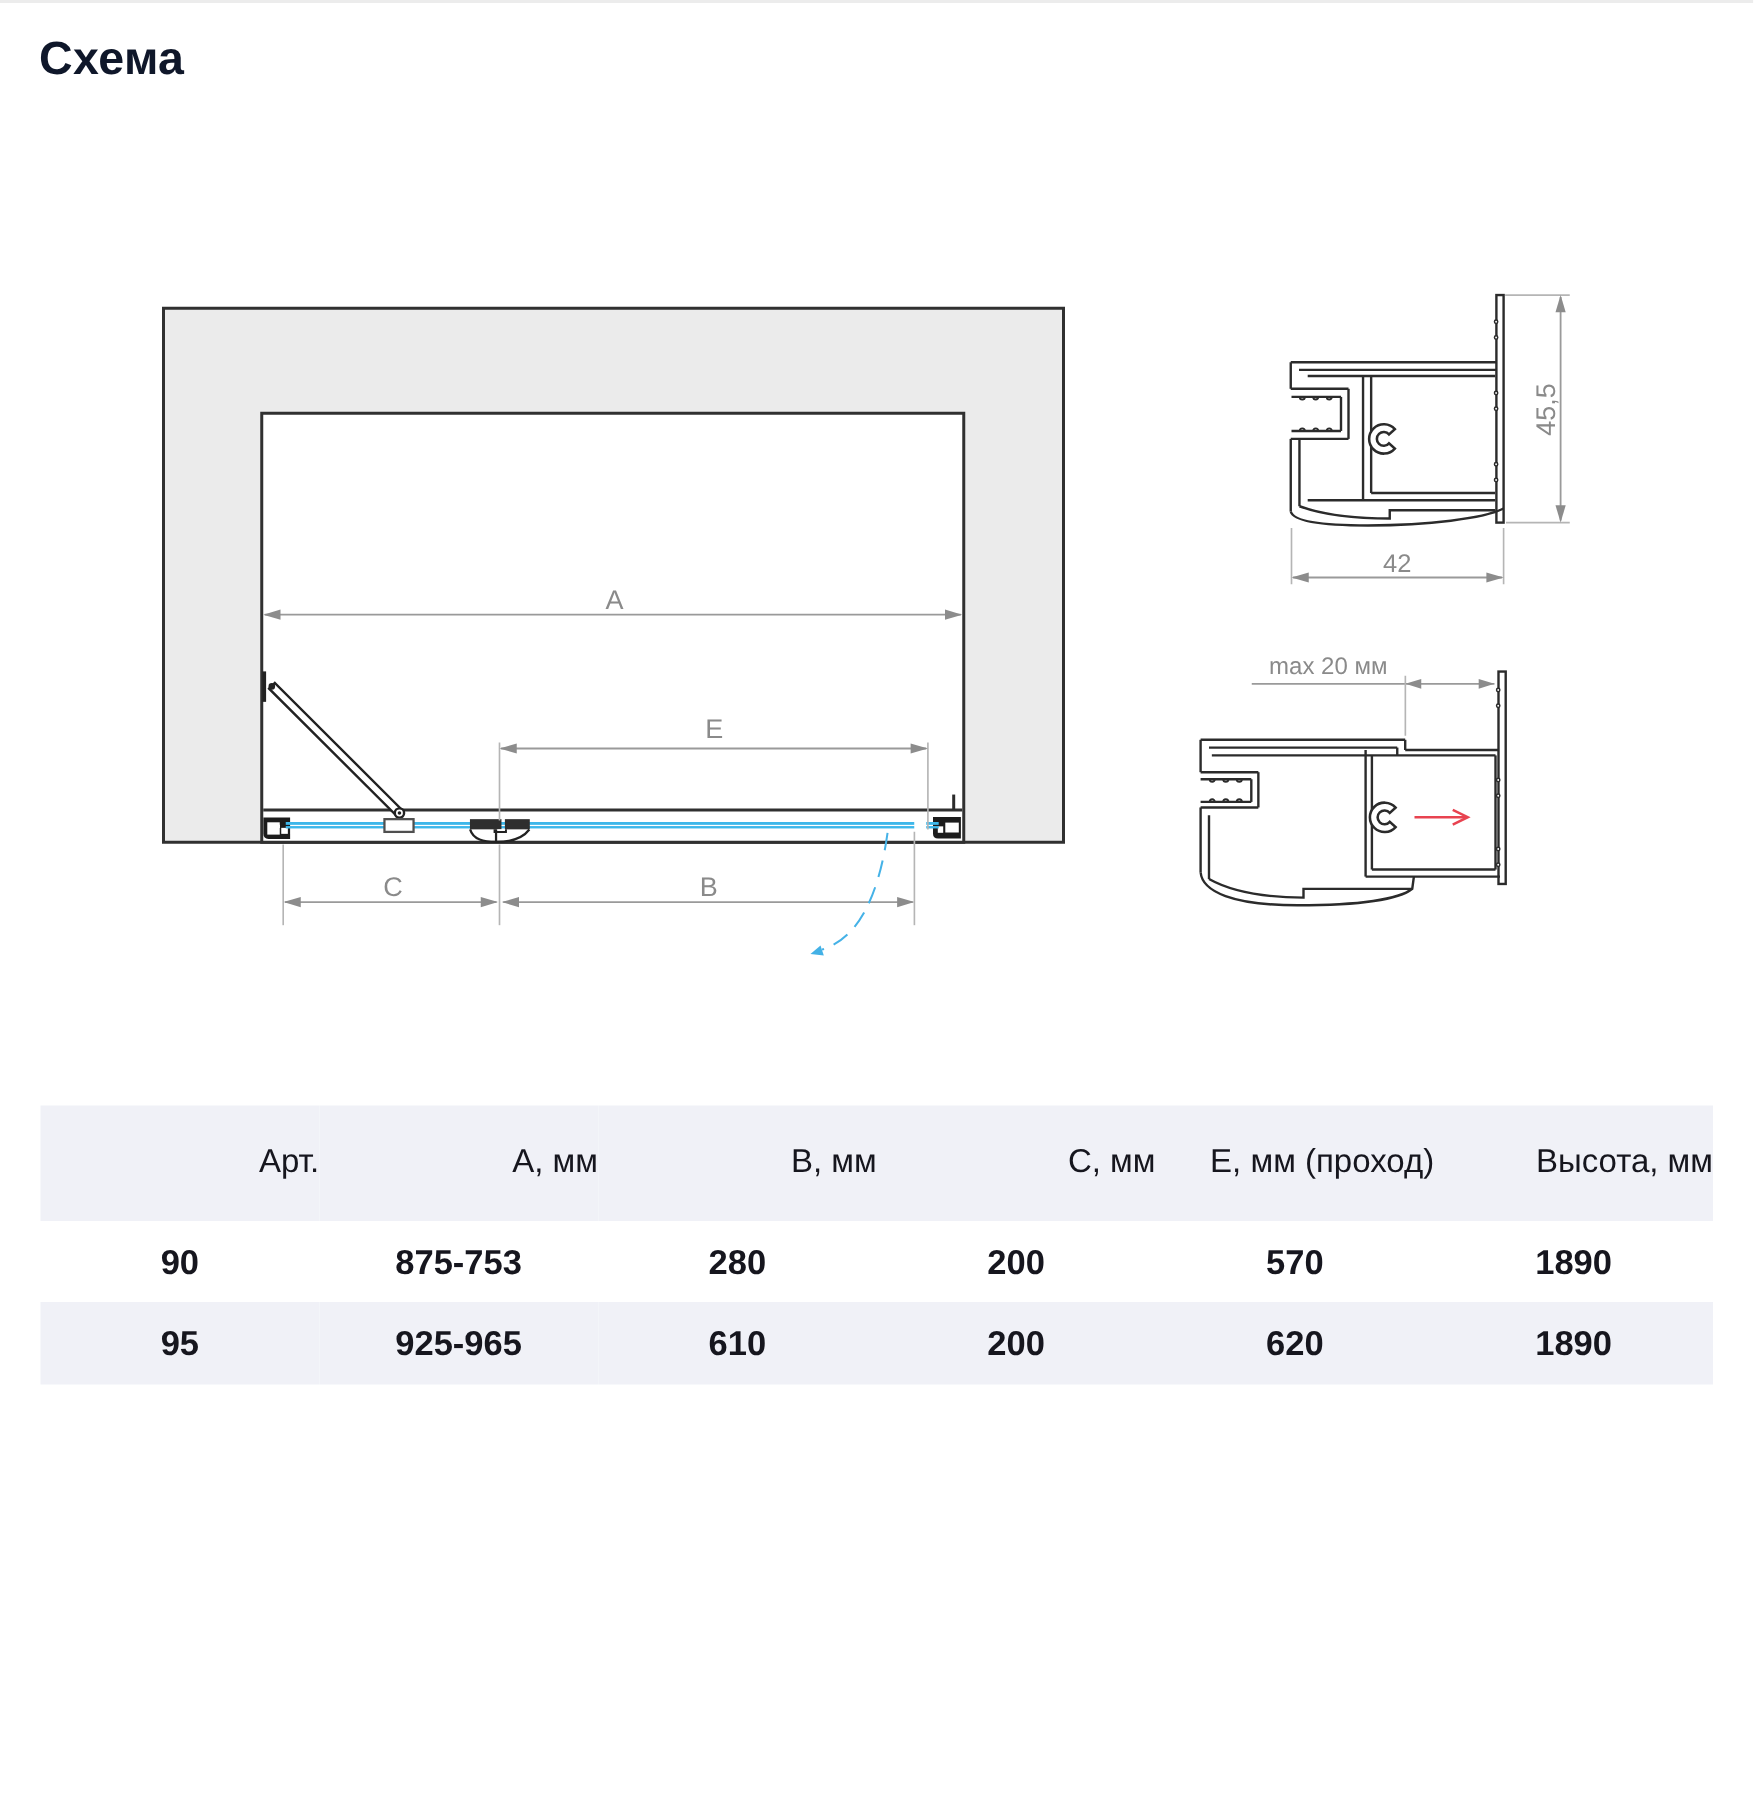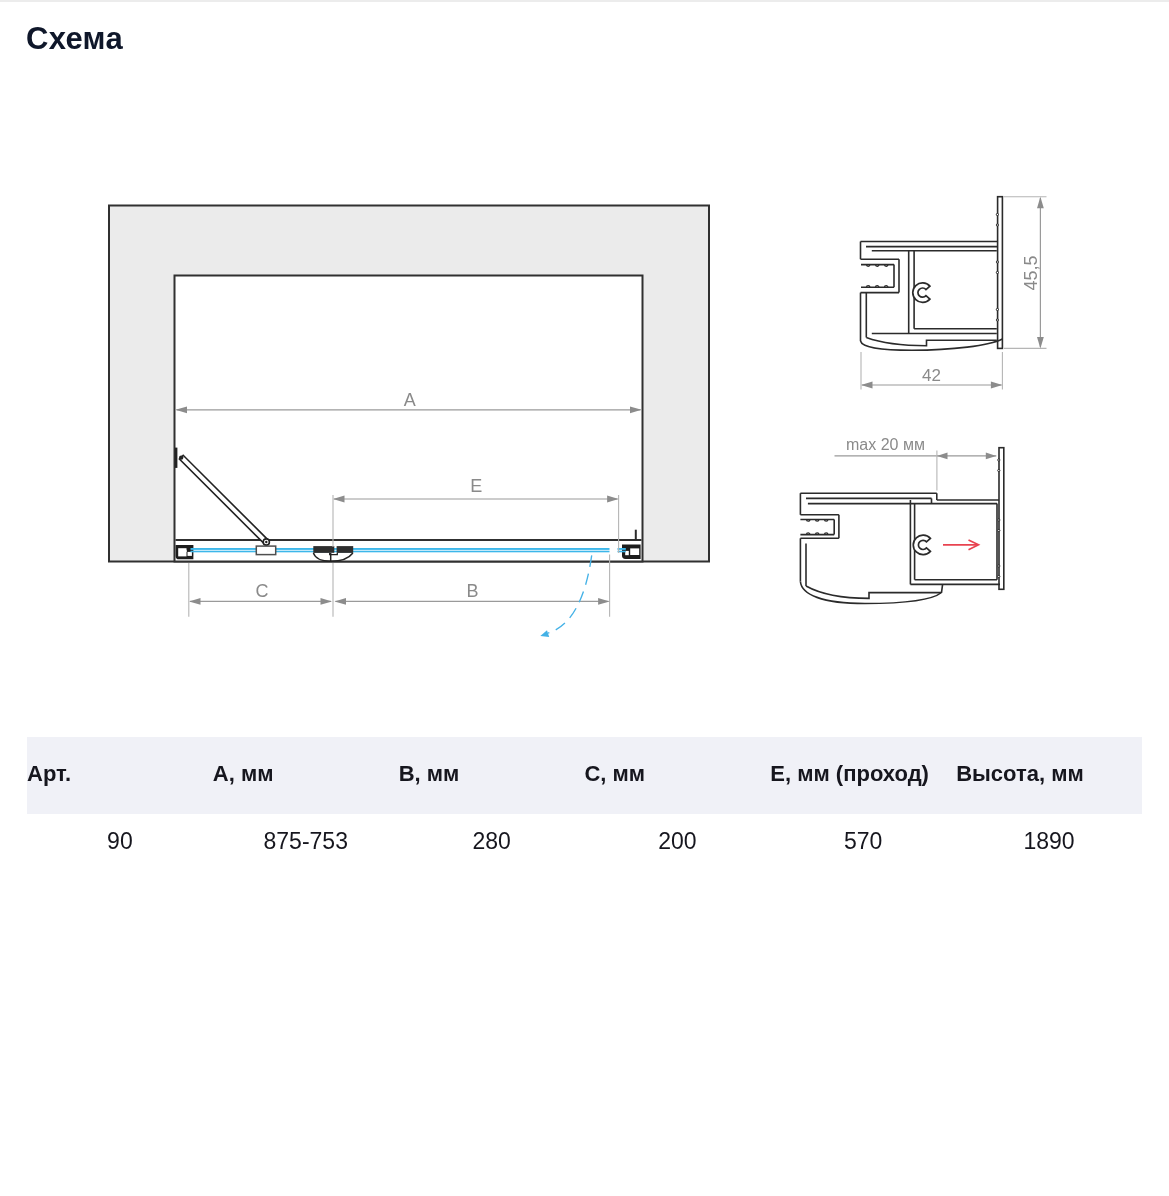--- a/index.html
+++ b/index.html
@@ -2,22 +2,22 @@
 <html lang="ru"><head>
 <meta charset="utf-8">
 <style>
   html,body{margin:0;padding:0;background:#fff;}
   body{font-family:"Liberation Sans",sans-serif;}
   #page{position:relative;width:1169px;height:1196px;background:#fff;overflow:hidden;}
   #topline{position:absolute;left:0;top:0;width:1169px;height:2px;background:#ececec;}
   #title{position:absolute;left:26px;top:21px;font-size:31px;font-weight:700;color:#0f172a;letter-spacing:0.3px;}
   #draw{position:absolute;left:0;top:0;}
   table.spec{position:absolute;left:27px;top:737px;width:1115px;border-collapse:collapse;table-layout:fixed;color:#16161e;}
-  table.spec th{height:52.7px;background:#f0f1f7;font-size:22px;font-weight:700;text-align:left;vertical-align:top;padding:24.3px 0 0 0;}
-  table.spec td{height:54.5px;font-size:23px;font-weight:400;text-align:center;padding:0;}
+  table.spec th{height:52.7px;background:#f0f1f7;font-size:22px;font-weight:400;text-align:right;vertical-align:top;padding:24.3px 0 0 0;}
+  table.spec td{height:54.5px;font-size:23px;font-weight:700;text-align:center;padding:0;}
   table.spec tr.z td{background:#f0f1f7;}
   table.spec tr.last td{border-bottom:1px solid #ededf2;}
 </style>
 </head>
 <body>
 <div id="page">
   <div id="topline"></div>
   <div id="title">Схема</div>
   <svg id="draw" width="1169" height="720" viewBox="0 0 1169 720">
 
@@ -208,15 +208,23 @@
           <th>Высота, мм</th>
     </tr>
     <tr>
           <td>90</td>
           <td>875-753</td>
           <td>280</td>
           <td>200</td>
           <td>570</td>
           <td>1890</td>
         </tr>
+    <tr class="z">
+          <td>95</td>
+          <td>925-965</td>
+          <td>610</td>
+          <td>200</td>
+          <td>620</td>
+          <td>1890</td>
+        </tr>
   </tbody>
     </table>
 </div>
 
 </body></html>

